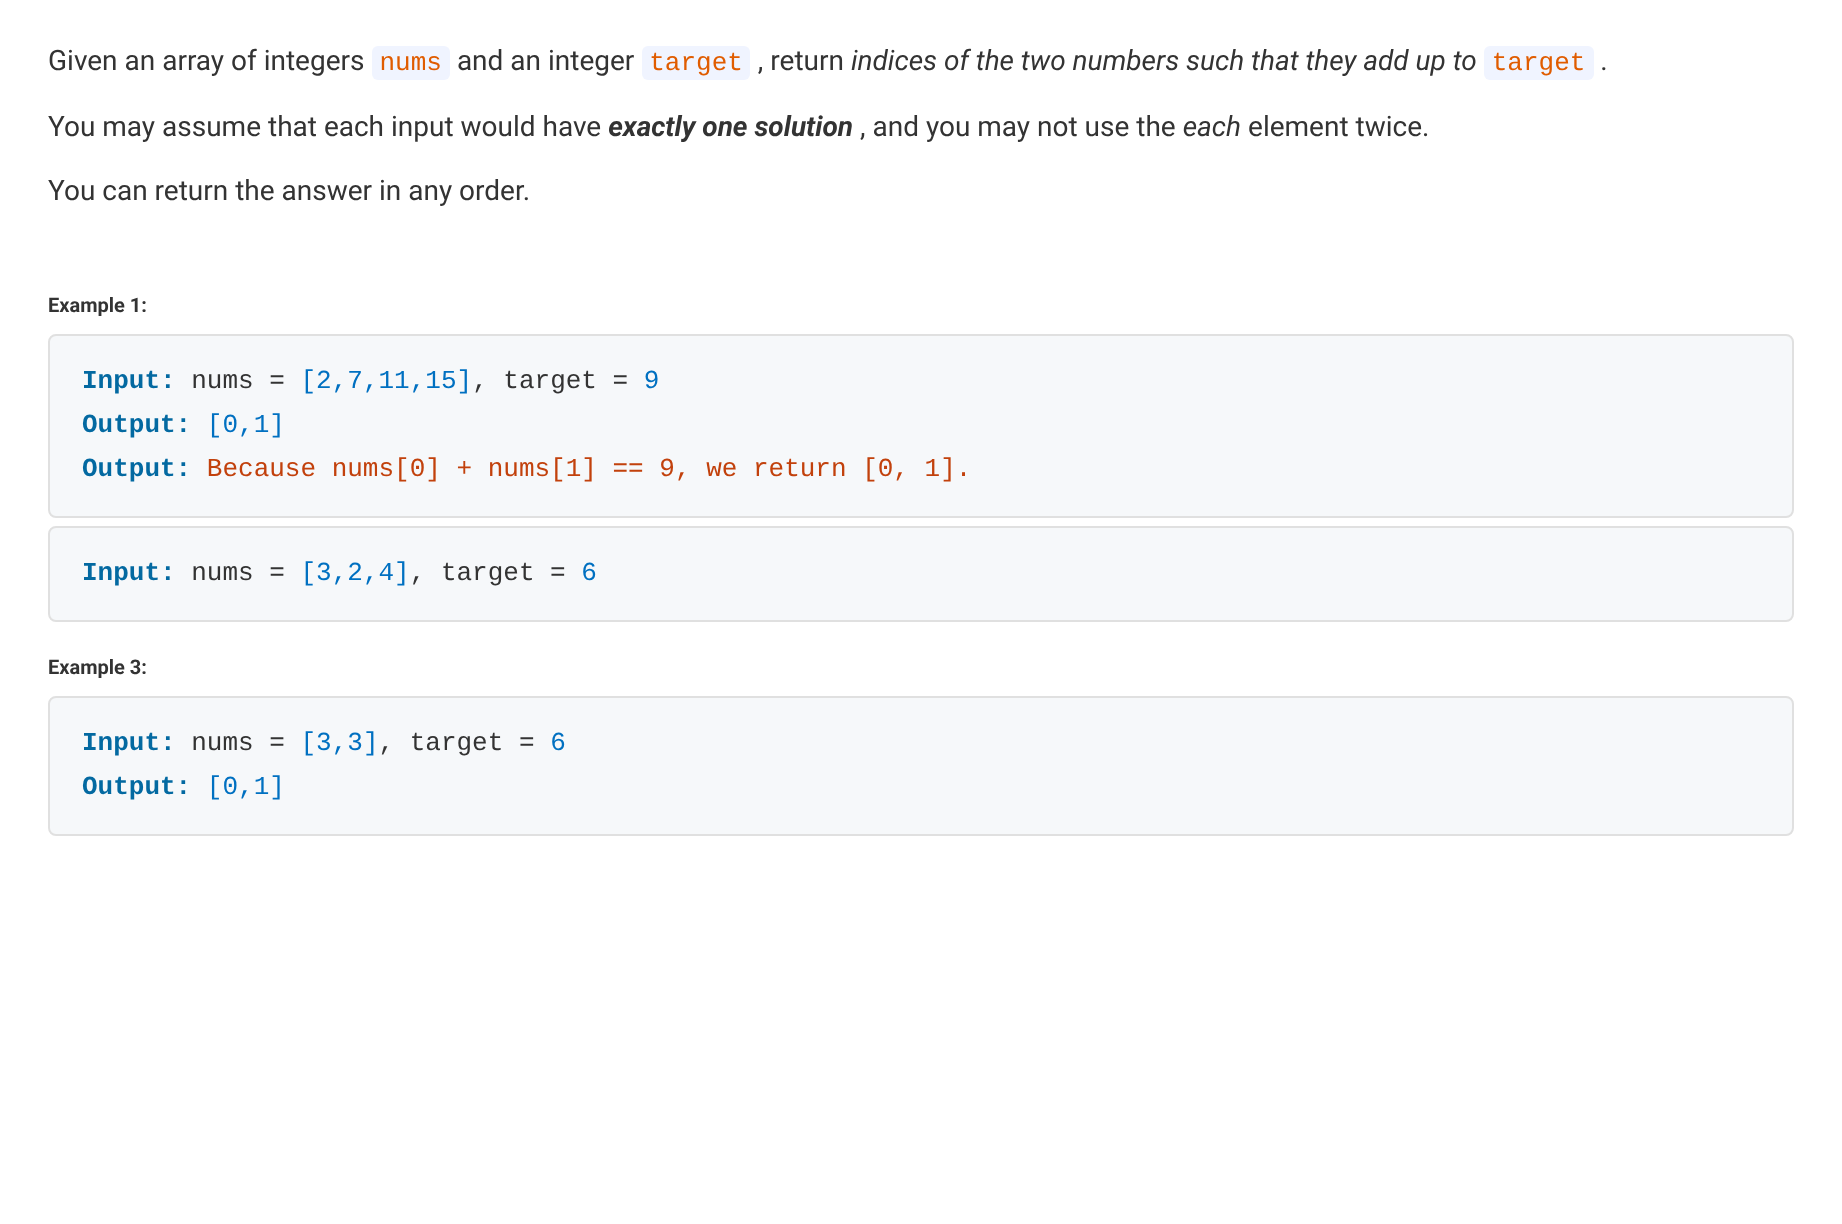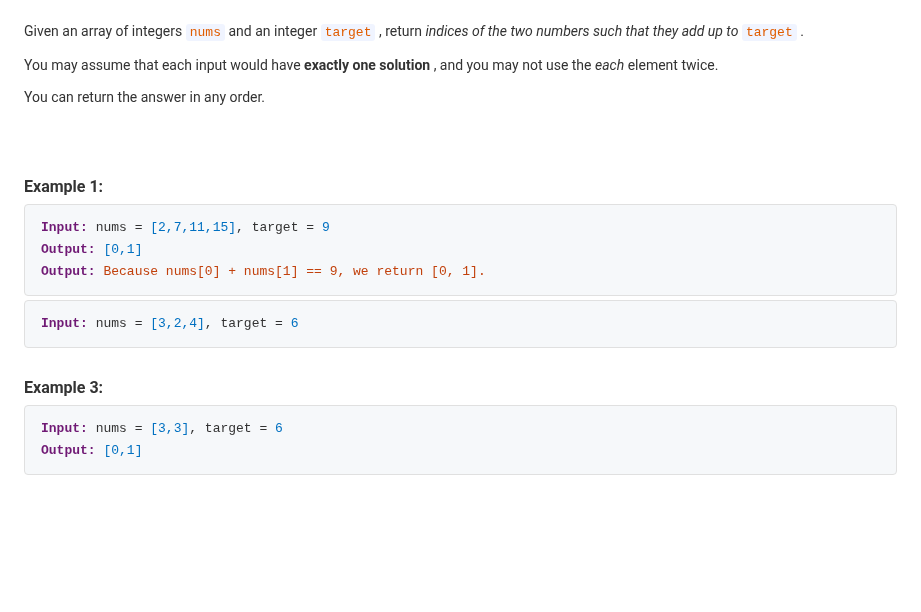--- a/index.html
+++ b/index.html
@@ -13,21 +13,21 @@
       min-height: 612px;
       background: #ffffff;
       font-family: -apple-system, BlinkMacSystemFont, "Segoe UI", Roboto, sans-serif;
       font-size: 14px;
       color: #333333;
       padding: 20px 24px;
     }
 
     .problem-description {
       line-height: 1.6;
-      margin-bottom: 28px;
+      margin-bottom: 12px;
     }
 
     .problem-description p {
       margin-bottom: 10px;
     }
 
     .inline-code {
       background: #f0f4ff;
       color: #e05c00;
       font-family: "Courier New", Courier, monospace;
@@ -35,45 +35,46 @@
       padding: 1px 4px;
       border-radius: 3px;
     }
 
     .italic-text {
       font-style: italic;
     }
 
     .bold-italic {
       font-weight: bold;
+      font-style: italic;
       text-align: center;
     }
 
     .example-title {
       font-weight: bold;
-      font-size: 16px;
+      font-size: 10px;
       margin-bottom: 8px;
-      margin-top: 30px;
+      margin-top: 18px;
     }
 
     .code-block {
       background: #f6f8fa;
       border: 1px solid #e0e0e0;
       border-radius: 4px;
       padding: 12px 16px;
       font-family: "Courier New", Courier, monospace;
       font-size: 13px;
       line-height: 1.7;
       margin-bottom: 4px;
       color: #333;
     }
 
     .code-keyword {
       font-weight: bold;
-      color: #701a75;
+      color: #0369a1;
     }
 
     .code-value {
       color: #0070c1;
       text-align: right;
     }
 
     .code-comment {
       color: #c2410c;
     }

